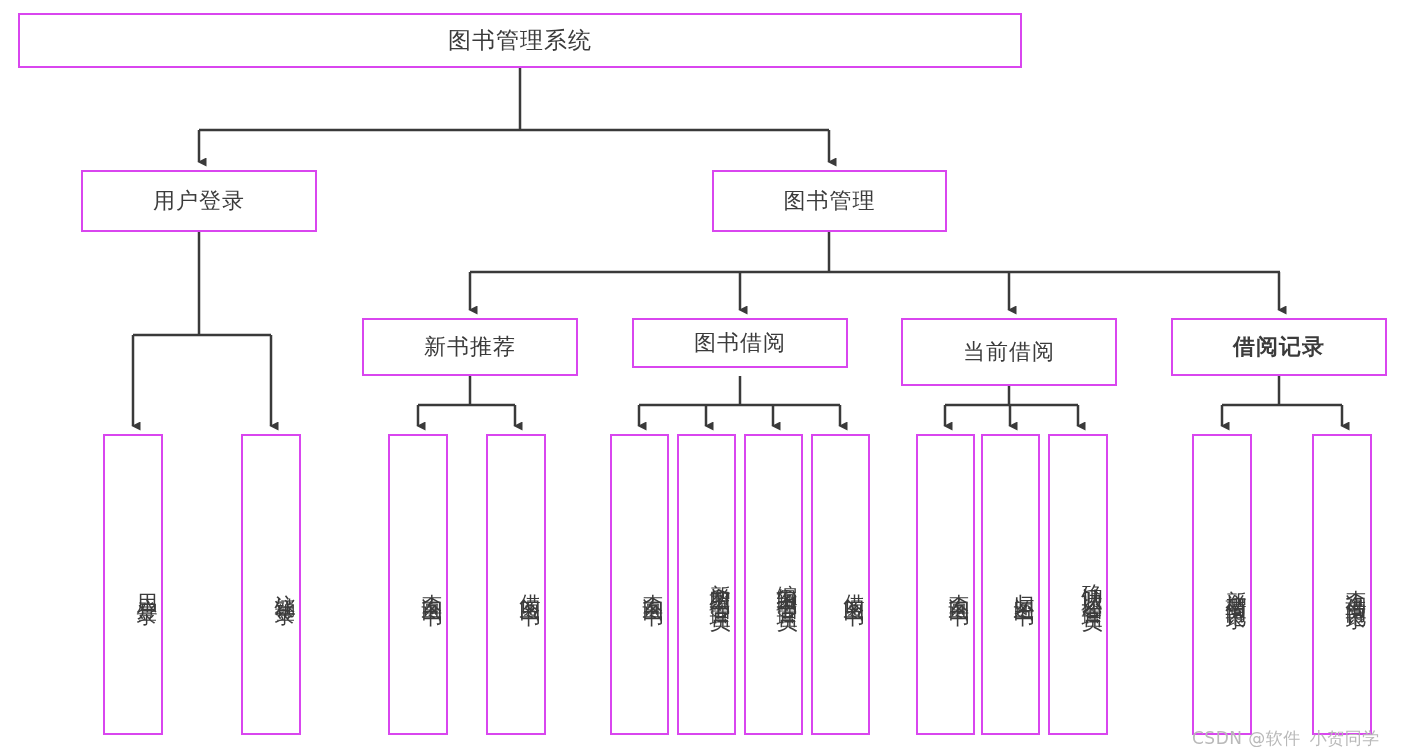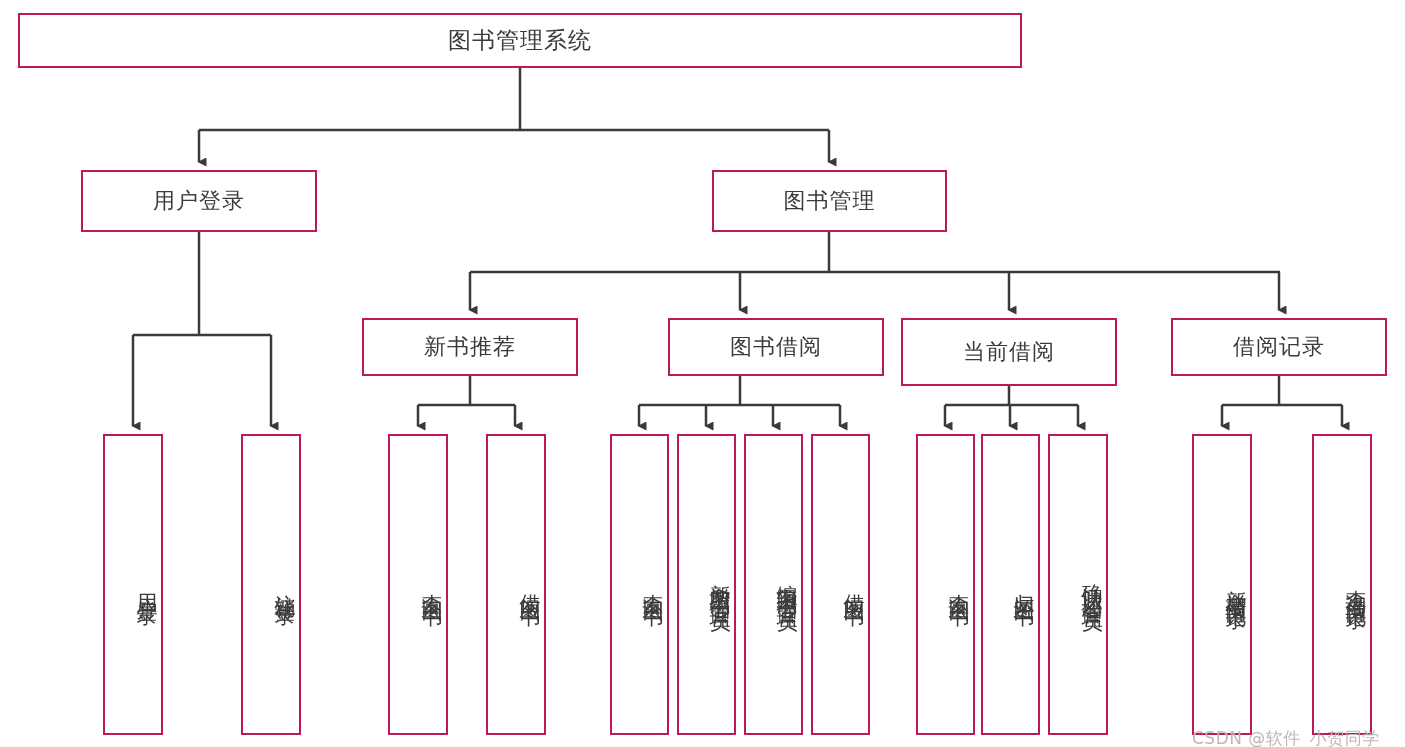--- a/index.html
+++ b/index.html
@@ -23,21 +23,21 @@
     left: 0;
     top: 0;
     width: 1405px;
     height: 747px;
     pointer-events: none;
   }
   .node {
     position: absolute;
     box-sizing: border-box;
     background: #ffffff;
-    border: 2px solid #be185d;
+    border: 2px solid #d946ef;
     display: flex;
     align-items: center;
     justify-content: center;
     color: #3b3b3b;
     letter-spacing: 1px;
   }
   .node.horiz {
     font-size: 22px;
     line-height: 1.2;
   }
@@ -130,27 +130,27 @@
   <div class="node horiz" style="left:81px; top:170px; width:236px; height:62px;">
     <span>用户登录</span>
   </div>
   <div class="node horiz" style="left:712px; top:170px; width:235px; height:62px;">
     <span>图书管理</span>
   </div>
 
   <div class="node horiz" style="left:362px; top:318px; width:216px; height:58px;text-align:center;">
     <span>新书推荐</span>
   </div>
-  <div class="node horiz" style="left:632px; top:318px; width:216px; height:58px;margin-left:36px;">
+  <div class="node horiz" style="left:632px; top:318px; width:216px; height:50px;">
     <span>图书借阅</span>
   </div>
   <div class="node horiz" style="left:901px; top:318px; width:216px; height:68px;">
     <span>当前借阅</span>
   </div>
-  <div class="node horiz" style="left:1171px; top:318px; width:216px; height:58px;">
+  <div class="node horiz" style="left:1171px; top:318px; width:216px; height:58px;font-weight:bold;">
     <span>借阅记录</span>
   </div>
 
   <div class="node vert" style="left:103px; top:434px; width:60px; height:301px;">
     <span class="vlabel">用户登录</span>
   </div>
   <div class="node vert" style="left:241px; top:434px; width:60px; height:301px;">
     <span class="vlabel">注销登录</span>
   </div>
 

